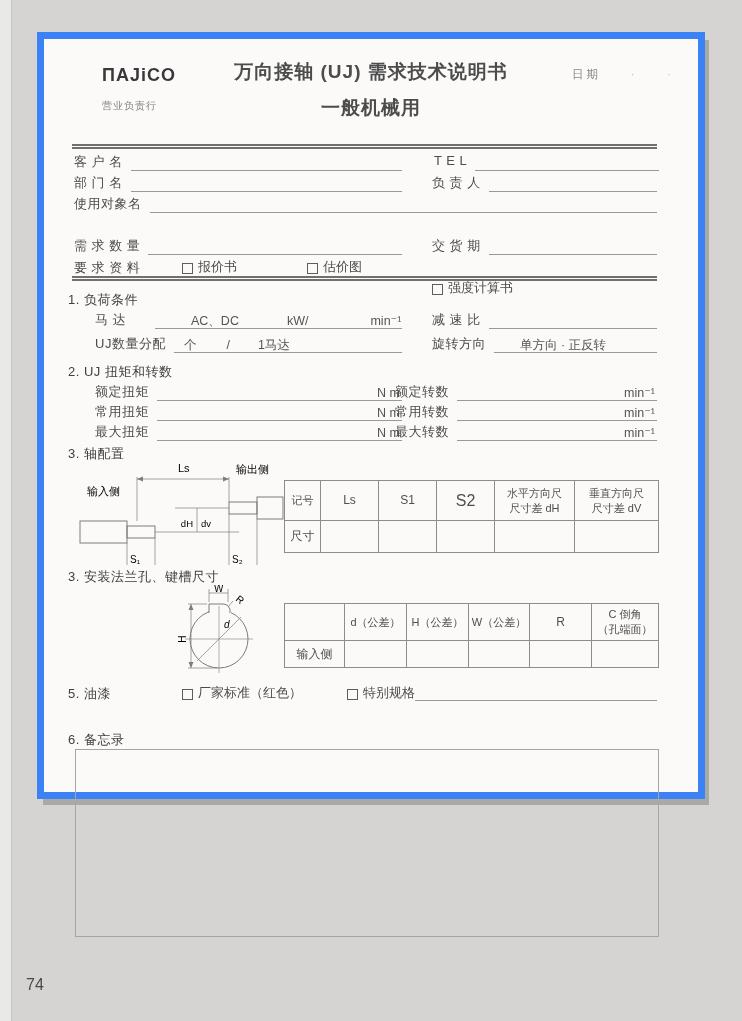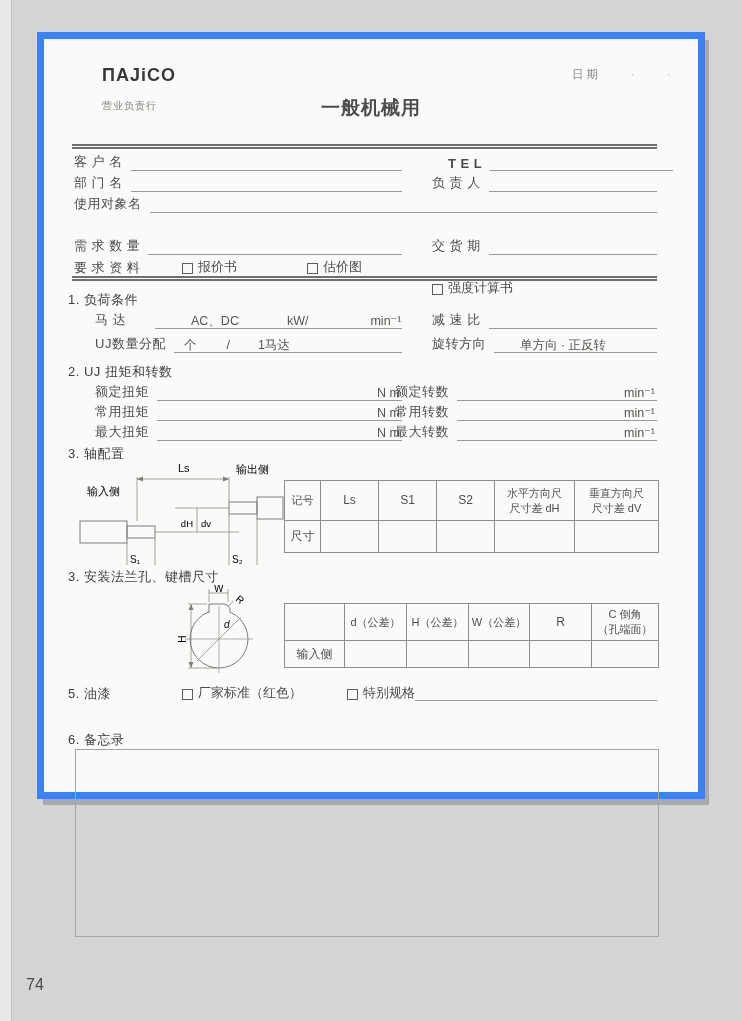--- a/index.html
+++ b/index.html
@@ -7,21 +7,21 @@
   body { background:#d5d4d2; font-family:"Liberation Sans","DejaVu Sans",sans-serif; color:#4a4a4a; position:relative; overflow:hidden; }
   .left-strip { position:absolute; left:0; top:0; width:12px; height:100%; background:#eбeбe9; background:#e9e9e7; border-right:1px solid #c6c6c4; }
   .sheet { position:absolute; left:37px; top:32px; width:668px; height:767px; background:#fbfaf8; box-shadow:5px 7px 0 -1px #a9a9a7; border:7px solid #3b82f6; }
   .abs { position:absolute; }
   .logo { font-size:18px; font-weight:bold; color:#39393b; letter-spacing:1px; }
   .logo-sub { font-size:10px; color:#80807e; letter-spacing:1px; }
   .title { left:0; right:0; text-align:center; font-size:19px; font-weight:bold; color:#4c4c4c; letter-spacing:1px; }
   .date-wrap { font-size:11.5px; color:#8a8a88; letter-spacing:3px; display:flex; align-items:center; }
   .date-dot { color:#b4b4b2; margin-left:30px; font-size:10px; }
   .dbl-rule { left:28px; width:585px; height:5px; border-top:2px solid #6f6f6f; border-bottom:2px solid #6f6f6f; }
-  .row { display:flex; align-items:flex-end; height:18px; font-size:13px; color:#4c4c4c; }
+  .row { display:flex; height:18px; font-size:13px; color:#4c4c4c; }
   .row .lbl { margin-right:8px; white-space:nowrap; letter-spacing:0.5px; }
   .fill { flex:1; border-bottom:1px solid #99999a; height:100%; display:flex; align-items:flex-end; }
   .fill span { font-size:12.5px; color:#545452; line-height:1.15; }
   .sec-title { font-size:13px; color:#3f3f3f; letter-spacing:0.5px; }
   .cbx { display:inline-block; width:11px; height:11px; border:1.5px solid #5d5d5b; margin-right:5px; position:relative; top:1px; flex:none; }
   .cb-item { display:flex; align-items:center; font-size:13px; color:#4c4c4c; white-space:nowrap; }
   table.frm { border-collapse:collapse; table-layout:fixed;padding-left:17px; }
   table.frm td, table.frm th { border:1px solid #8d8d8b; font-weight:normal; text-align:center; vertical-align:middle; color:#4e4e4e; padding:0 1px; }
   table.frm th { font-size:11px; line-height:1.35; }
   table.frm td.rl { font-size:12px; }
@@ -32,34 +32,35 @@
 </style>
 </head>
 <body>
 
 <div class="left-strip"></div>
 
 <div class="sheet">
 
   <div class="abs logo" style="left:58px;top:26px;">ПAJiCO</div>
   <div class="abs logo-sub" style="left:58px;top:60px;">营业负责行</div>
+  <div class="abs title" style="top:20px;">万向接轴 (UJ) 需求技术说明书</div>
   <div class="abs title" style="top:56px;">一般机械用</div>
   <div class="abs date-wrap" style="left:528px;top:28px;">
     <span>日期</span>
     <span class="date-dot">·</span>
     <span class="date-dot">·</span>
   </div>
 
   <div class="abs dbl-rule" style="top:105px;"></div>
 
   <div class="abs row" style="left:30px;top:114px;width:328px;">
     <span class="lbl">客 户 名</span>
     <span class="fill"></span>
   </div>
-  <div class="abs row" style="left:404px;top:114px;width:225px;font-weight:bold;">
+  <div class="abs row" style="left:390px;top:114px;width:225px;">
     <span class="lbl">T E L</span>
     <span class="fill"></span>
   </div>
   <div class="abs row" style="left:30px;top:135px;width:328px;">
     <span class="lbl">部 门 名</span>
     <span class="fill"></span>
   </div>
   <div class="abs row" style="left:388px;top:135px;width:225px;">
     <span class="lbl">负 责 人</span>
     <span class="fill"></span>
@@ -204,21 +205,21 @@
         <col style="width:58px">
         <col style="width:58px">
         <col style="width:80px">
         <col style="width:84px">
     </colgroup>
     <tbody>
         <tr style="height:40px;">
       <th>记号</th>
       <th style="font-size:12px;">Ls</th>
       <th style="font-size:12px;">S1</th>
-      <th style="font-size:12px;">S2</th>
+      <th style="font-size:16px;">S2</th>
       <th>
         <div>水平方向尺</div>
         <div>尺寸差 dH</div>
       </th>
       <th>
         <div>垂直方向尺</div>
         <div>尺寸差 dV</div>
       </th>
     </tr>
     <tr style="height:32px;">

